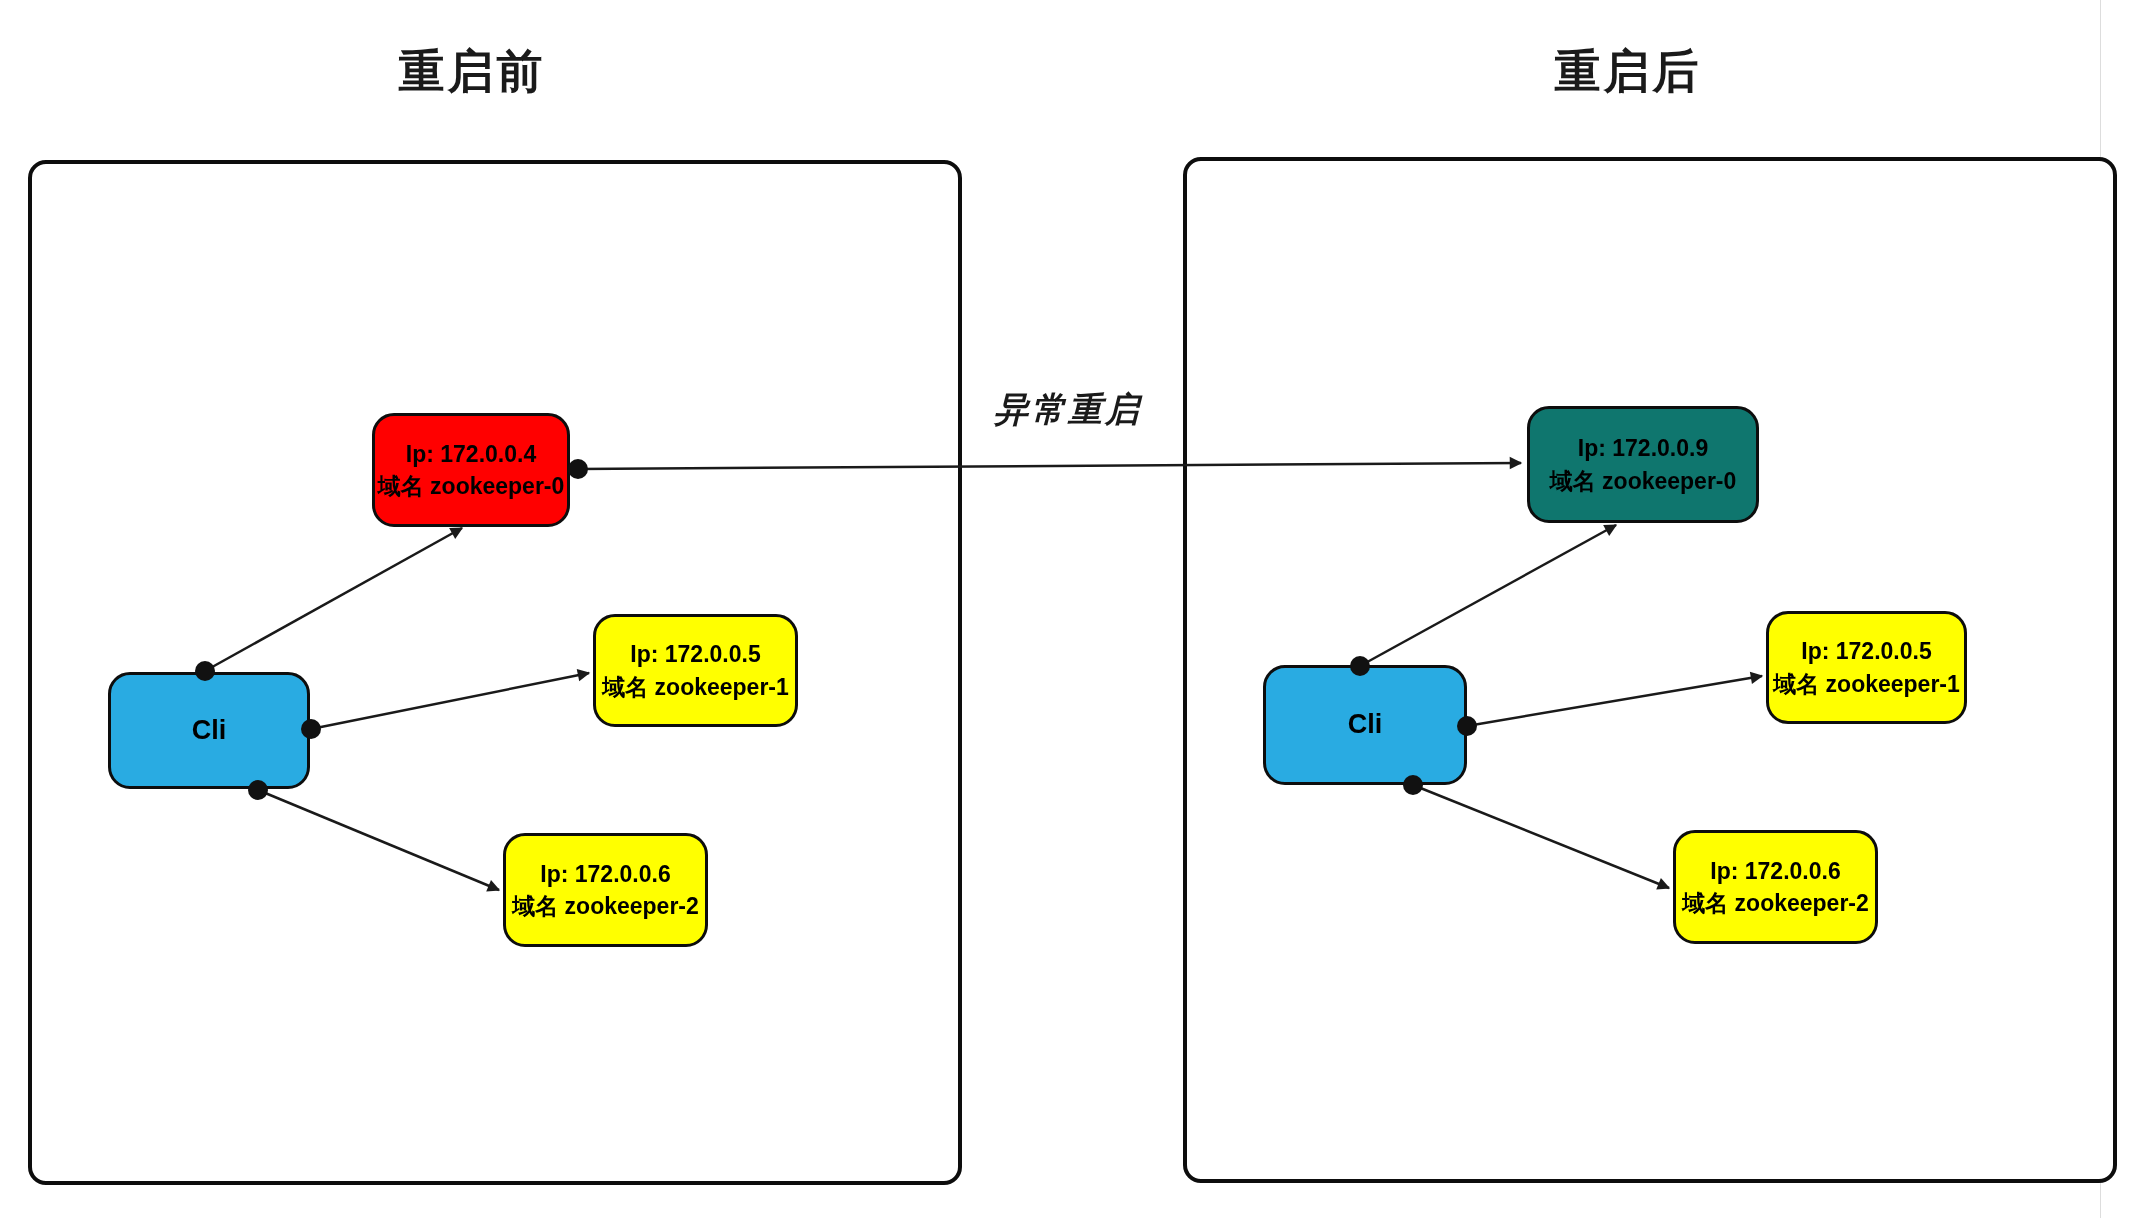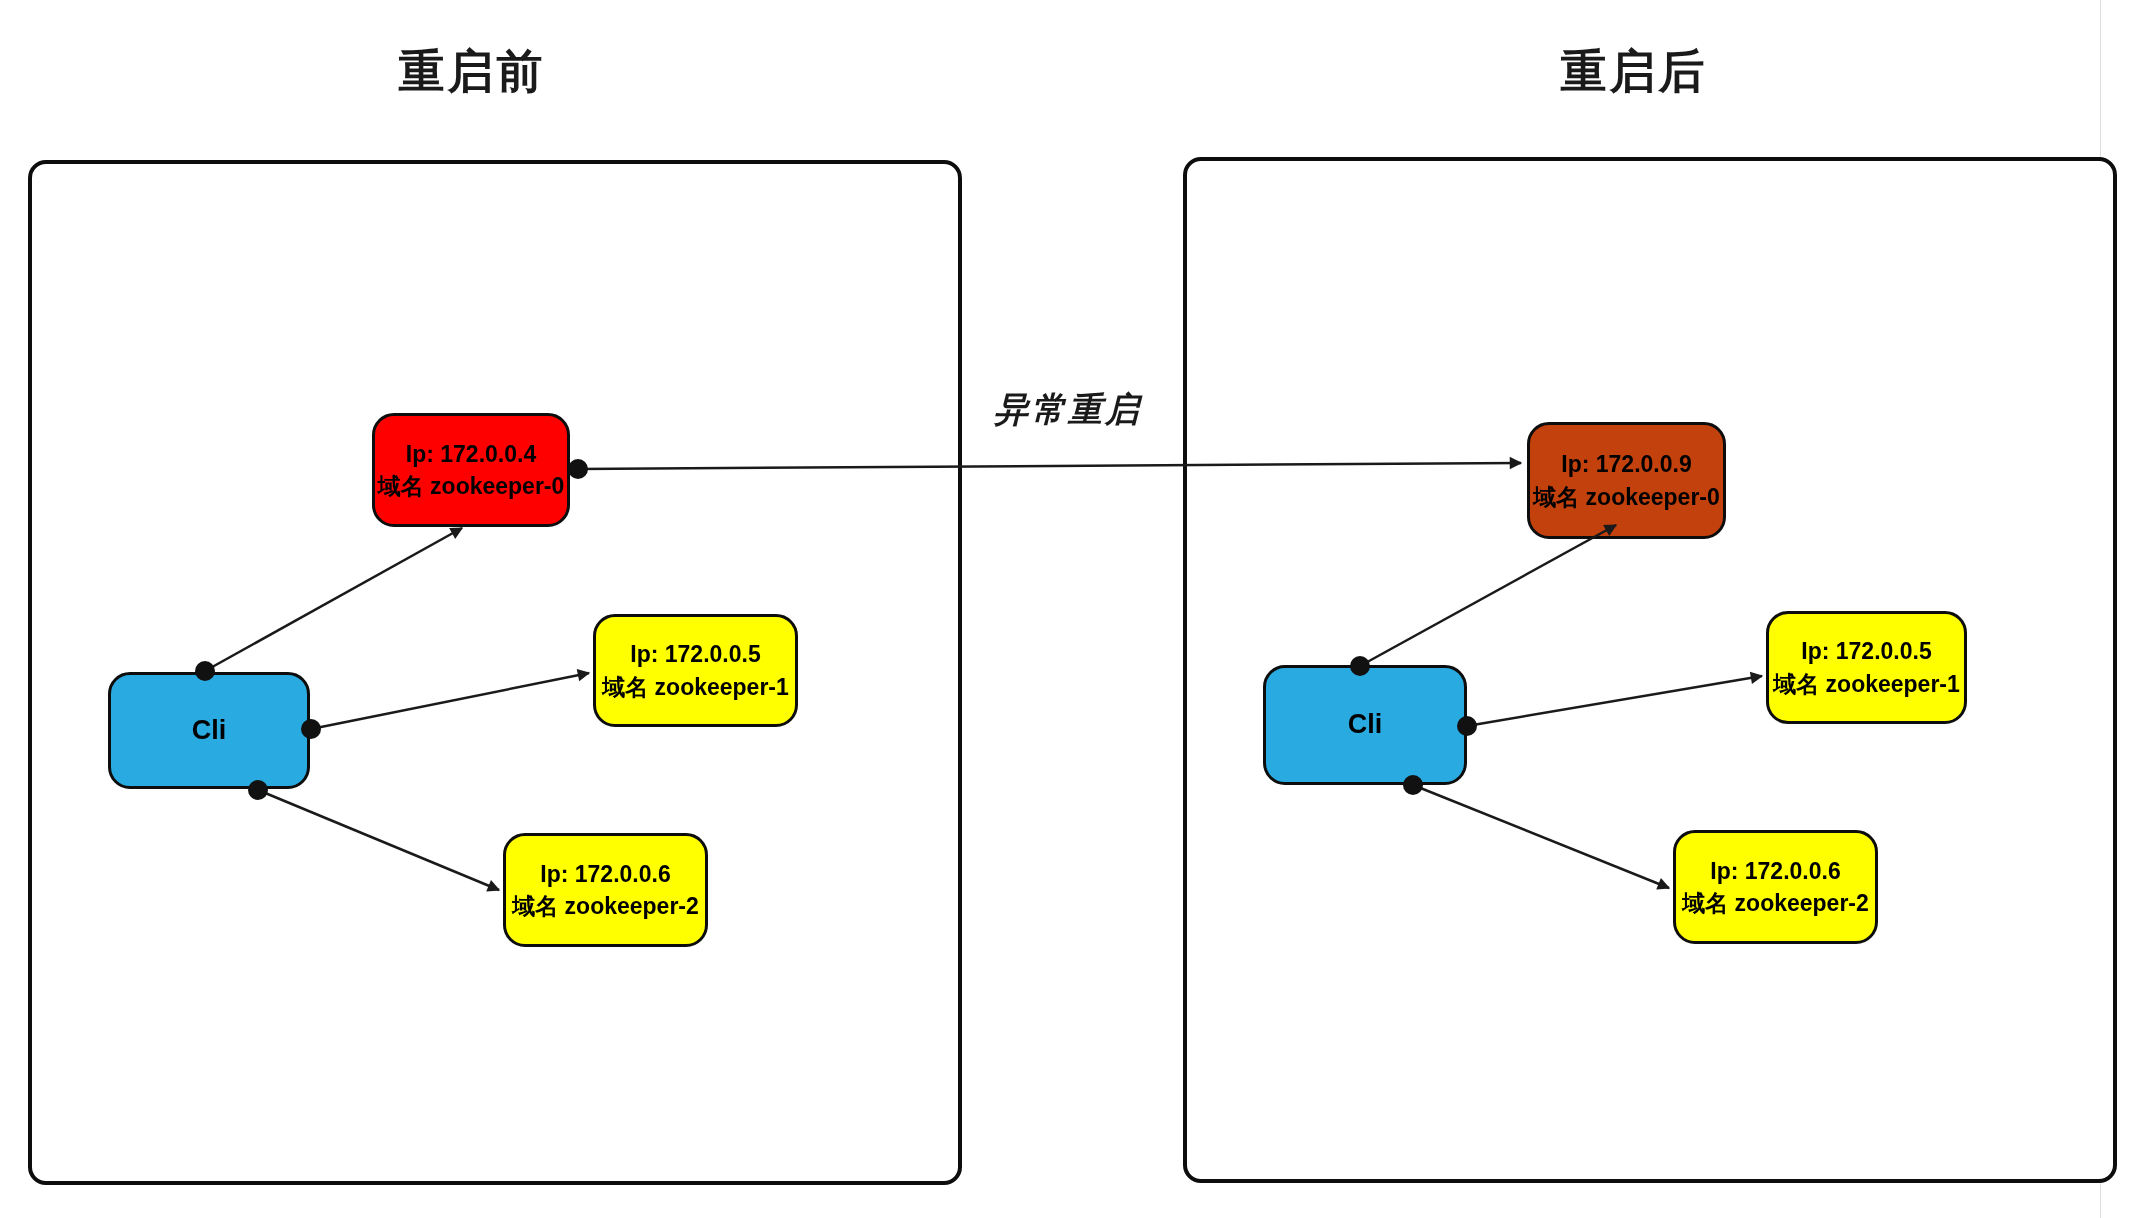--- a/index.html
+++ b/index.html
@@ -8,21 +8,21 @@
     overflow:hidden;
     font-family:"Liberation Sans","DejaVu Sans",sans-serif;
   }
   .guide-line { position:absolute; top:0; width:1px; height:100%; }
   .title {
     position:absolute; transform:translateX(-50%);
     font-size:46px; font-weight:700; color:#1a1a1a; letter-spacing:3px;
     white-space:nowrap; line-height:1;text-align:right;
   }
   #title-left  { left:472px;  top:48px; }
-  #title-right { left:1628px; top:48px;margin-left:6px; }
+  #title-right { left:1628px; top:48px; }
   .panel {
     position:absolute; box-sizing:border-box;
     border:4px solid #0d0d0d; border-radius:18px; background:#ffffff;
   }
   .node {
     position:absolute; box-sizing:border-box;
     border:3px solid #0d0d0d; border-radius:22px;
     display:flex; flex-direction:column; align-items:center; justify-content:center;
     text-align:center; color:#000;
     font-size:23px; font-weight:700; line-height:1.4; white-space:nowrap;
@@ -57,21 +57,21 @@
         <span>Ip: 172.0.0.5</span>
         <span>域名 zookeeper-1</span>
       </div>
       <div class="node" style="left: 503px; top: 833px; width: 205px; height: 114px; background: rgb(255, 255, 0);">
         <span>Ip: 172.0.0.6</span>
         <span>域名 zookeeper-2</span>
       </div>
       <div class="node cli" style="left: 108px; top: 672px; width: 202px; height: 117px; background: rgb(41, 171, 226);">
         <span>Cli</span>
       </div>
-      <div class="node" style="left: 1527px; top: 406px; width: 199px; height: 117px; background: #c2410c; margin-top: 16px;">
+      <div class="node" style="left: 1527px; top: 406px; width: 232px; height: 117px; background: #0f766e;">
         <span>Ip: 172.0.0.9</span>
         <span>域名 zookeeper-0</span>
       </div>
       <div class="node" style="left: 1766px; top: 611px; width: 201px; height: 113px; background: rgb(255, 255, 0);">
         <span>Ip: 172.0.0.5</span>
         <span>域名 zookeeper-1</span>
       </div>
       <div class="node" style="left: 1673px; top: 830px; width: 205px; height: 114px; background: rgb(255, 255, 0);">
         <span>Ip: 172.0.0.6</span>
         <span>域名 zookeeper-2</span>

